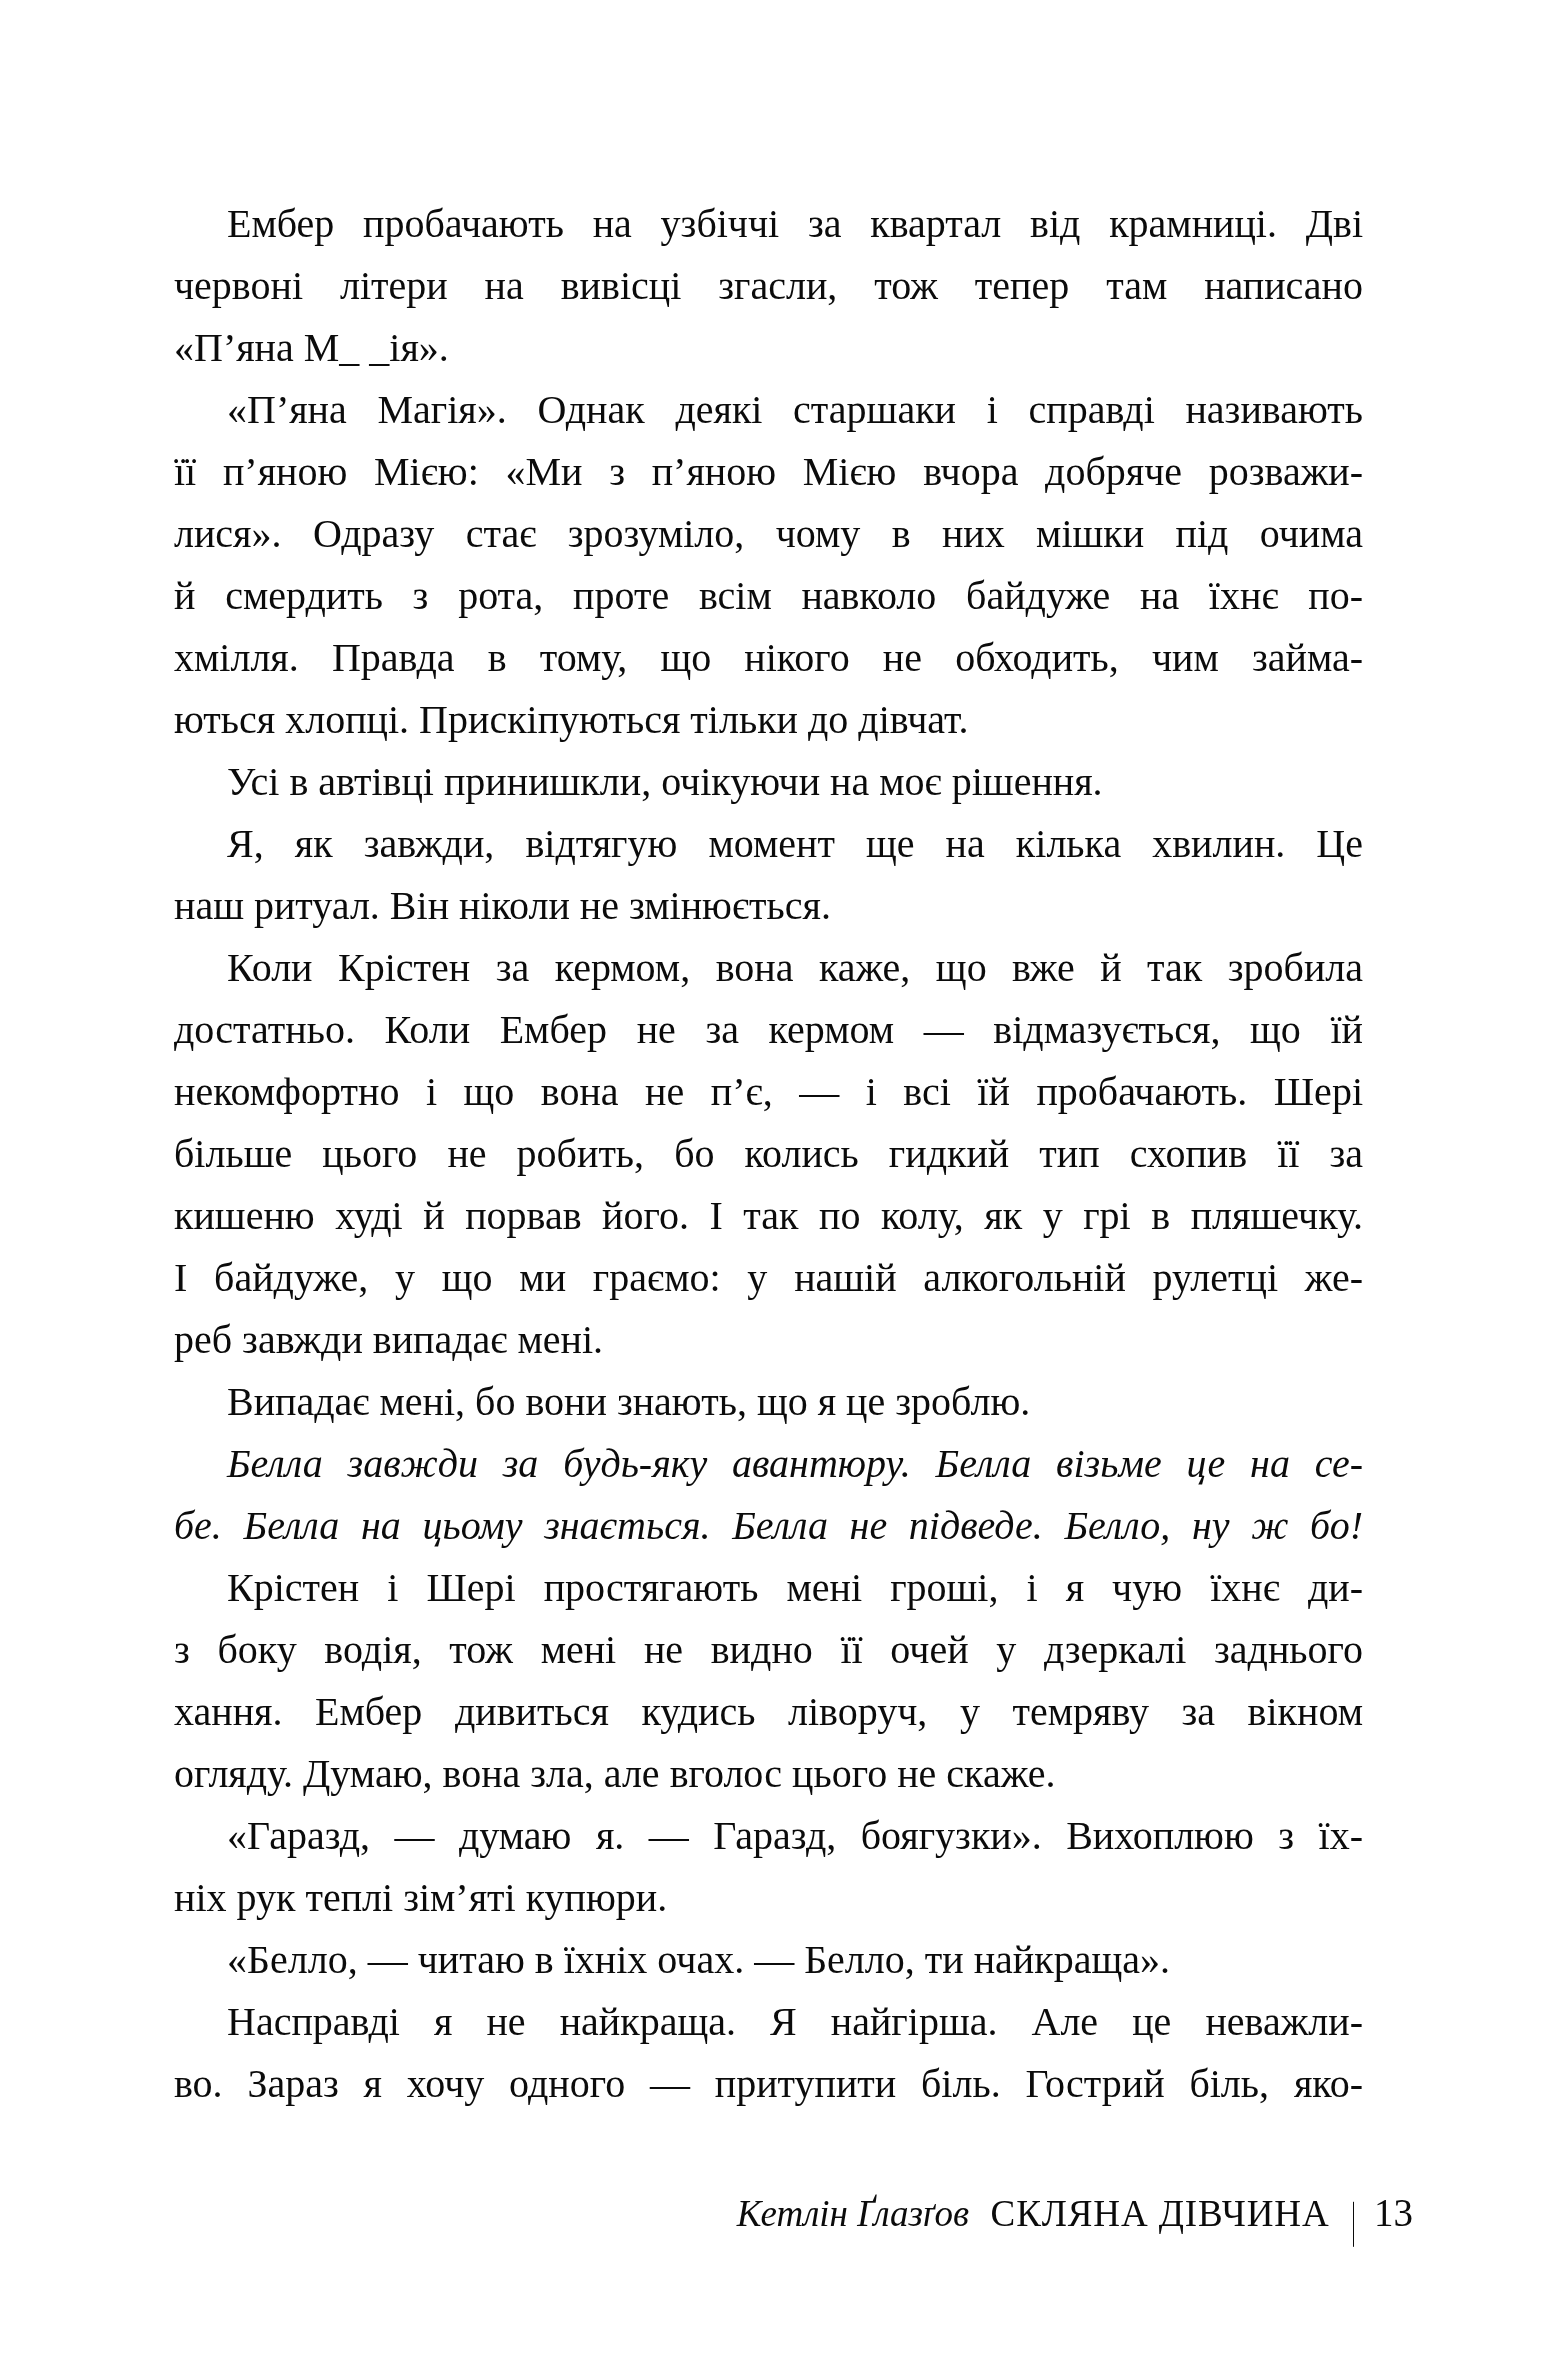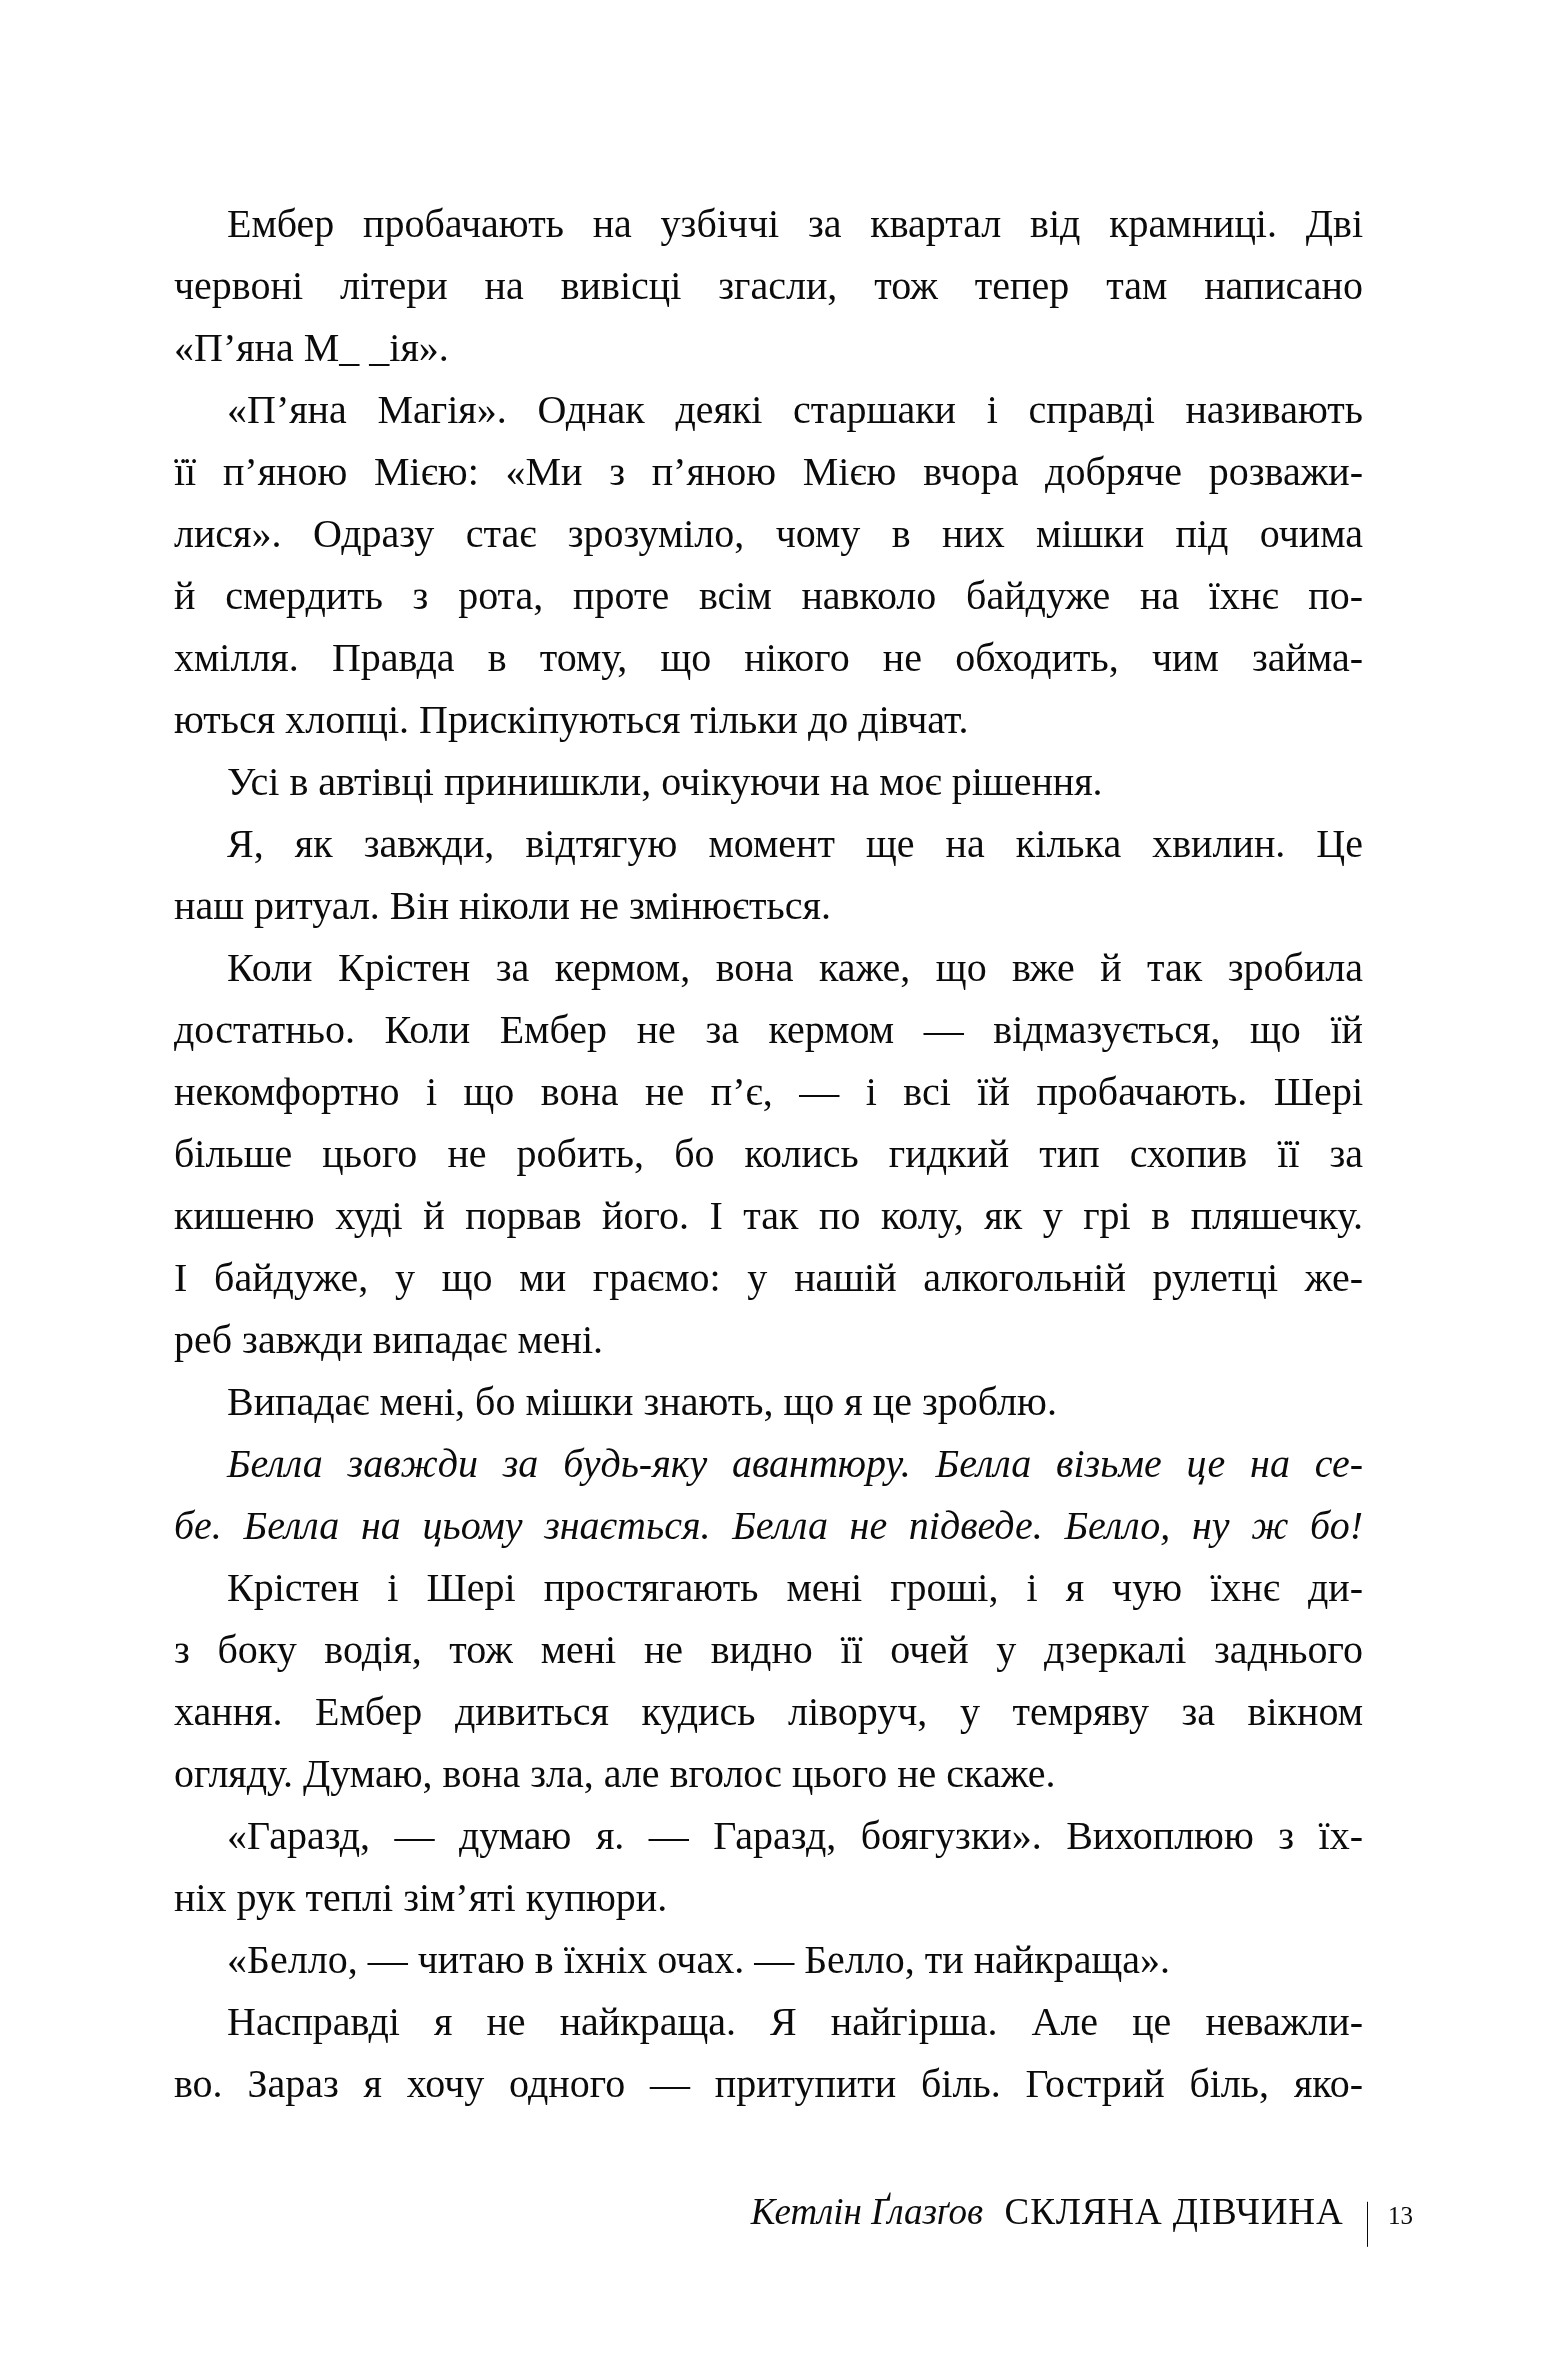--- a/index.html
+++ b/index.html
@@ -52,21 +52,21 @@
   .footer .sep-bar {
     display: inline-block;
     width: 1.8px;
     height: 45px;
     background: #0b0b0b;
     margin-left: 23px;
     align-self: center;
     transform: translateY(1.8px);
   }
   .footer .page-num {
-    font-size: 25px;
+    font-size: 39px;
     margin-left: 19.6px;
   }
 </style>
 </head>
 <body>
 
 <div class="page">
 
   <div class="text-block" id="text-block">
       <div class="line justify indent">Ембер пробачають на узбіччі за квартал від крамниці. Дві</div>
@@ -81,21 +81,21 @@
       <div class="line indent">Усі в автівці принишкли, очікуючи на моє рішення.</div>
       <div class="line justify indent">Я, як завжди, відтягую момент ще на кілька хвилин. Це</div>
       <div class="line">наш ритуал. Він ніколи не змінюється.</div>
       <div class="line justify indent">Коли Крістен за кермом, вона каже, що вже й так зробила</div>
       <div class="line justify">достатньо. Коли Ембер не за кермом — відмазується, що їй</div>
       <div class="line justify">некомфортно і що вона не п’є, — і всі їй пробачають. Шері</div>
       <div class="line justify">більше цього не робить, бо колись гидкий тип схопив її за</div>
       <div class="line justify">кишеню худі й порвав його. І так по колу, як у грі в пляшечку.</div>
       <div class="line justify">І байдуже, у що ми граємо: у нашій алкогольній рулетці же-</div>
       <div class="line">реб завжди випадає мені.</div>
-      <div class="line indent">Випадає мені, бо мішки знають, що я це зроблю.</div>
+      <div class="line indent">Випадає мені, бо вони знають, що я це зроблю.</div>
       <div class="line justify indent italic">Белла завжди за будь-яку авантюру. Белла візьме це на се-</div>
       <div class="line justify italic">бе. Белла на цьому знається. Белла не підведе. Белло, ну ж бо!</div>
       <div class="line justify indent">Крістен і Шері простягають мені гроші, і я чую їхнє ди-</div>
       <div class="line justify">з боку водія, тож мені не видно її очей у дзеркалі заднього</div>
       <div class="line justify">хання. Ембер дивиться кудись ліворуч, у темряву за вікном</div>
       <div class="line">огляду. Думаю, вона зла, але вголос цього не скаже.</div>
       <div class="line justify indent">«Гаразд, — думаю я. — Гаразд, боягузки». Вихоплюю з їх-</div>
       <div class="line">ніх рук теплі зім’яті купюри.</div>
       <div class="line indent">«Белло, — читаю в їхніх очах. — Белло, ти найкраща».</div>
       <div class="line justify indent">Насправді я не найкраща. Я найгірша. Але це неважли-</div>

